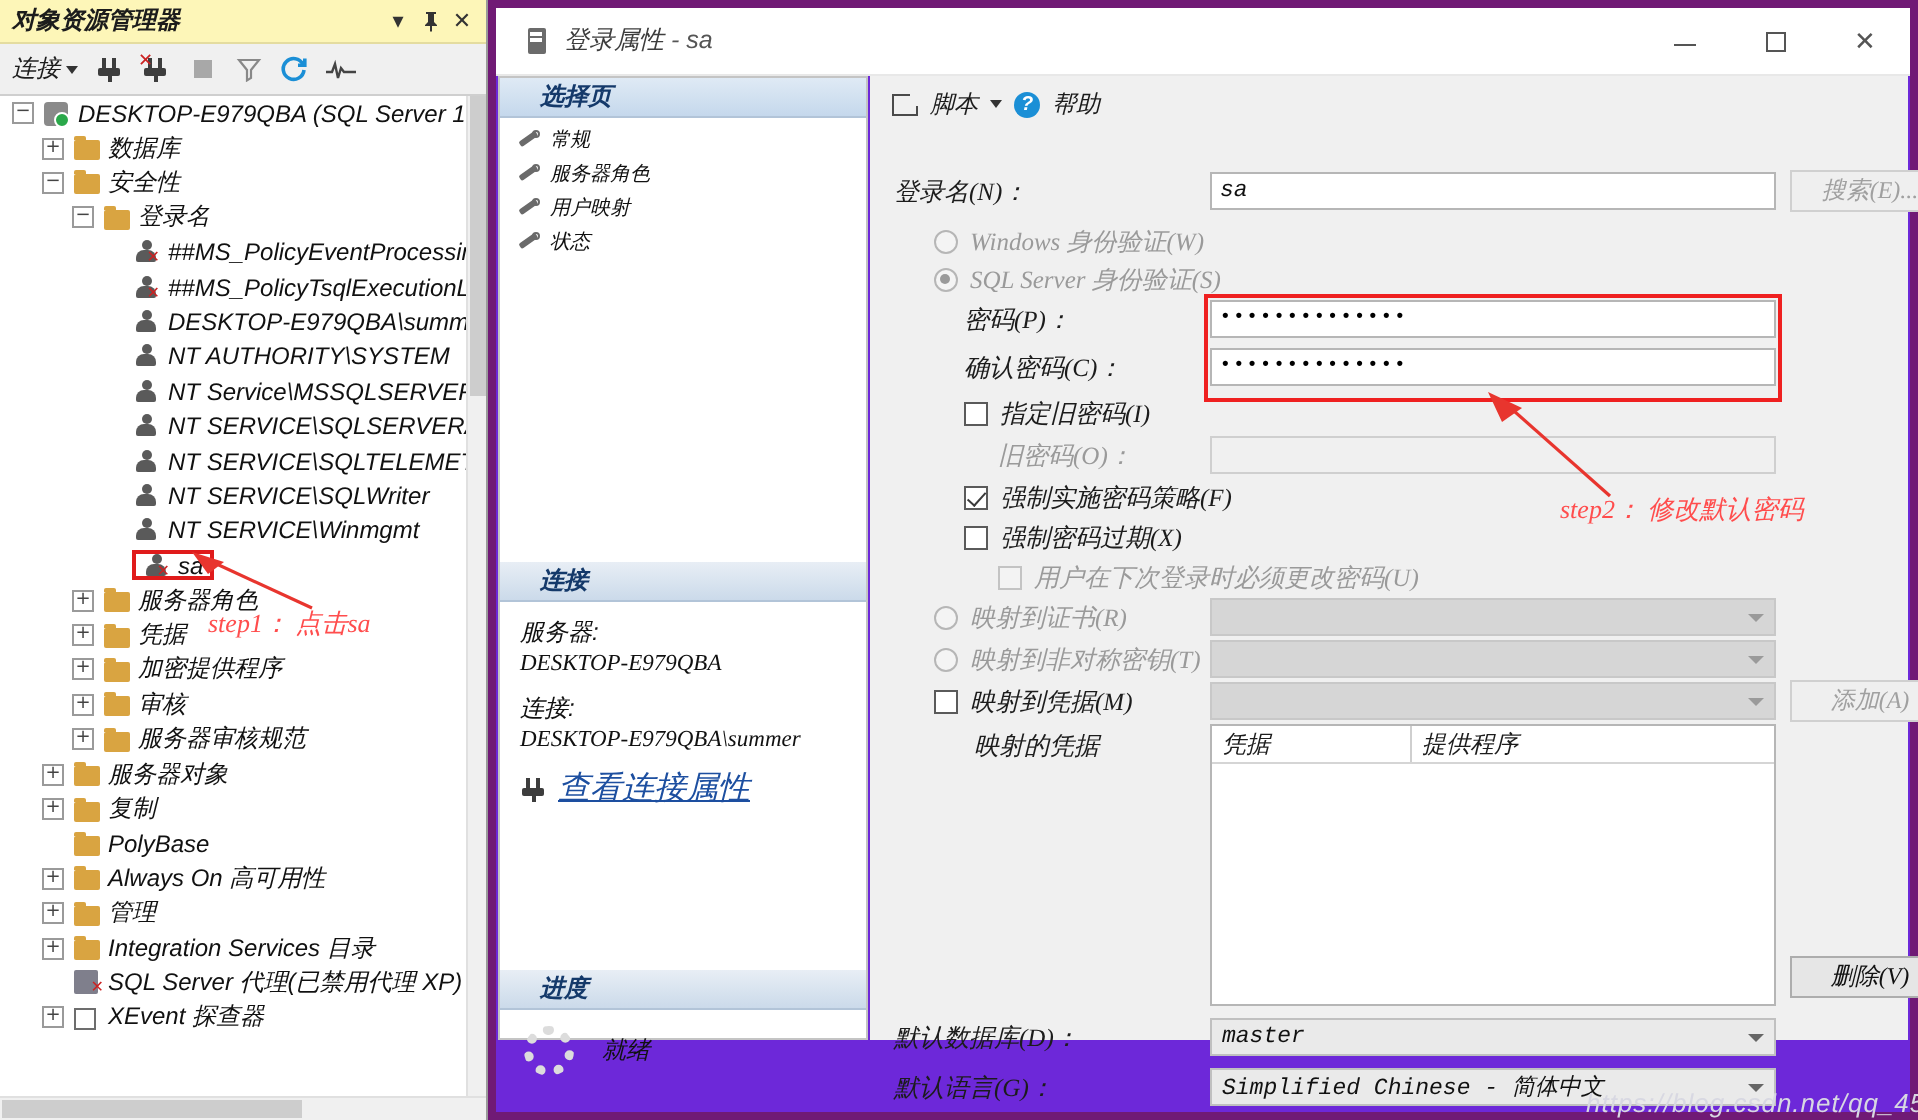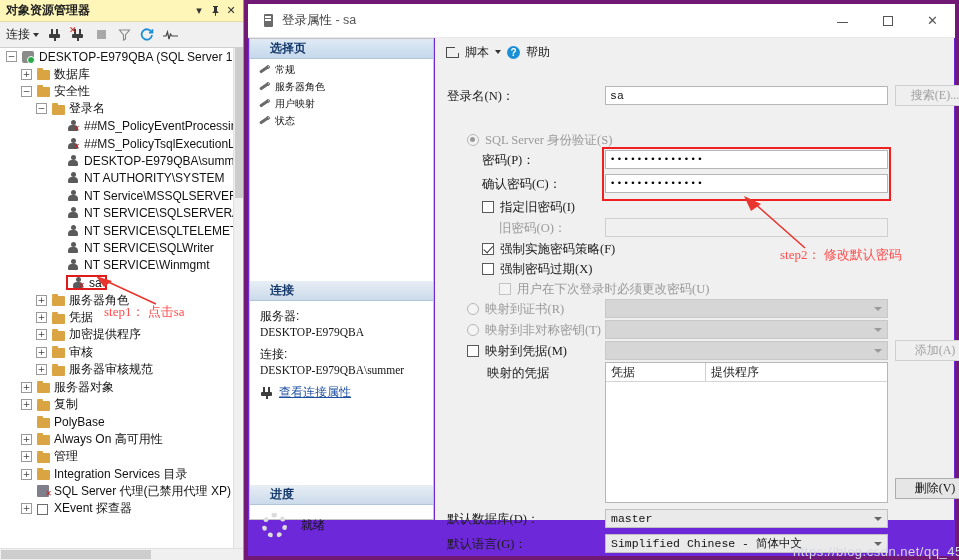--- a/index.html
+++ b/index.html
@@ -2,21 +2,21 @@
 <html><head>
 <meta charset="utf-8">
 <style>
   html,body{margin:0;padding:0;}
   body{
     width:959px;height:560px;overflow:hidden;
     font-family:"Liberation Sans","DejaVu Sans",sans-serif;
     font-size:12px;color:#1c1c1c;background:#ffffff;
     -webkit-font-smoothing:antialiased;
   }
-  .root{position:relative;width:766px;height:560px;}
+  .root{position:relative;width:766px;height:560px;font-style:italic;}
 
   
   .oe{position:absolute;left:0;top:0;width:244px;height:560px;background:#ffffff;border-right:1px solid #9a9a9a;box-sizing:border-box;}
   .oe-title{height:22px;background:#fdf6b8;border-bottom:1px solid #e4dca0;display:flex;align-items:center;padding:0 4px;box-sizing:border-box;}
   .oe-title-text{font-size:12px;font-weight:bold;color:#1c1c1c;flex:1;padding-left:2px;letter-spacing:0px;}
   .oe-title-btn{width:16px;height:16px;display:flex;align-items:center;justify-content:center;color:#333;font-size:11px;cursor:default;}
   .oe-toolbar{height:26px;background:#f0f0f0;border-bottom:1px solid #cfcfcf;display:flex;align-items:center;padding:0 4px;gap:5px;box-sizing:border-box;}
   .tb-text{font-size:12px;color:#1c1c1c;display:flex;align-items:center;gap:3px;padding:0 2px;}
   .caret{width:0;height:0;border-left:3.5px solid transparent;border-right:3.5px solid transparent;border-top:4px solid #333;display:inline-block;}
   .tb-ico{width:18px;height:18px;display:flex;align-items:center;justify-content:center;position:relative;}
@@ -69,21 +69,21 @@
   .sel-item{display:flex;align-items:flex-start;height:17px;font-size:10px;color:#111;}
   .wrench{width:13px;height:13px;position:relative;margin-right:4px;flex:0 0 auto;}
   .wrench:before{content:"";position:absolute;left:1px;top:5px;width:10px;height:2.5px;background:#6a6a6a;transform:rotate(-35deg);border-radius:1px;}
   .wrench:after{content:"";position:absolute;left:8px;top:1.5px;width:4px;height:4px;border:1.5px solid #6a6a6a;border-radius:50%;box-sizing:border-box;}
 
   .conn-sec{position:absolute;left:0;right:0;top:242px;}
   .conn-body{padding:7px 0 6px 10px;font-size:11.5px;color:#111;}
   .conn-label{font-size:12px;margin-bottom:1px;}
   .conn-val{font-family:"Liberation Serif","DejaVu Serif",serif;font-size:11.5px;letter-spacing:0px;margin-bottom:8px;}
   .conn-link{display:flex;align-items:center;gap:5px;margin-top:2px;}
-  .link-a{color:#1d4fa0;text-decoration:underline;font-size:12px;}
+  .link-a{color:#1d4fa0;text-decoration:underline;font-size:16px;}
   .plug{width:14px;height:12px;position:relative;}
   .plug i{position:absolute;width:2px;height:5px;background:#3d3d3d;top:0;}
   .plug i:nth-child(1){left:3px;}
   .plug i:nth-child(2){left:8px;}
   .plug b{position:absolute;left:1px;top:5px;width:11px;height:4px;background:#3d3d3d;border-radius:1px;}
   .plug s{position:absolute;left:5.5px;top:9px;width:2px;height:3px;background:#3d3d3d;}
 
   .prog-sec{position:absolute;left:0;right:0;top:446px;}
   .prog-body{display:flex;align-items:center;padding:8px 0 10px 12px;gap:14px;}
   .spinner{width:25px;height:25px;border-radius:50%;border:5px dotted #dcdcdc;box-sizing:border-box;}
@@ -541,20 +541,24 @@
         </div>
 
         <div class="form">
 
           <div class="row" style="left:12px;top:20px;width:160px;">
             <span class="lab">登录名(N)：</span>
           </div>
           <div class="tin" style="position:absolute;left:170px;top:20px;width:283px;">sa</div>
           <div class="btn dis" style="position:absolute;left:460px;top:19px;width:80px;">搜索(E)...</div>
 
+          <div class="row" style="left:32px;top:45px;">
+            <span class="radio"></span>
+            <span class="lab dis">Windows 身份验证(W)</span>
+          </div>
           <div class="row" style="left:32px;top:64px;">
             <span class="radio on"></span>
             <span class="lab dis">SQL Server 身份验证(S)</span>
           </div>
 
           <div class="row" style="left:47px;top:84px;">
             <span class="lab">密码(P)：</span>
           </div>
           <div class="tin" style="position:absolute;left:170px;top:84px;width:283px;">
             <span class="pwd">••••••••••••••</span>

